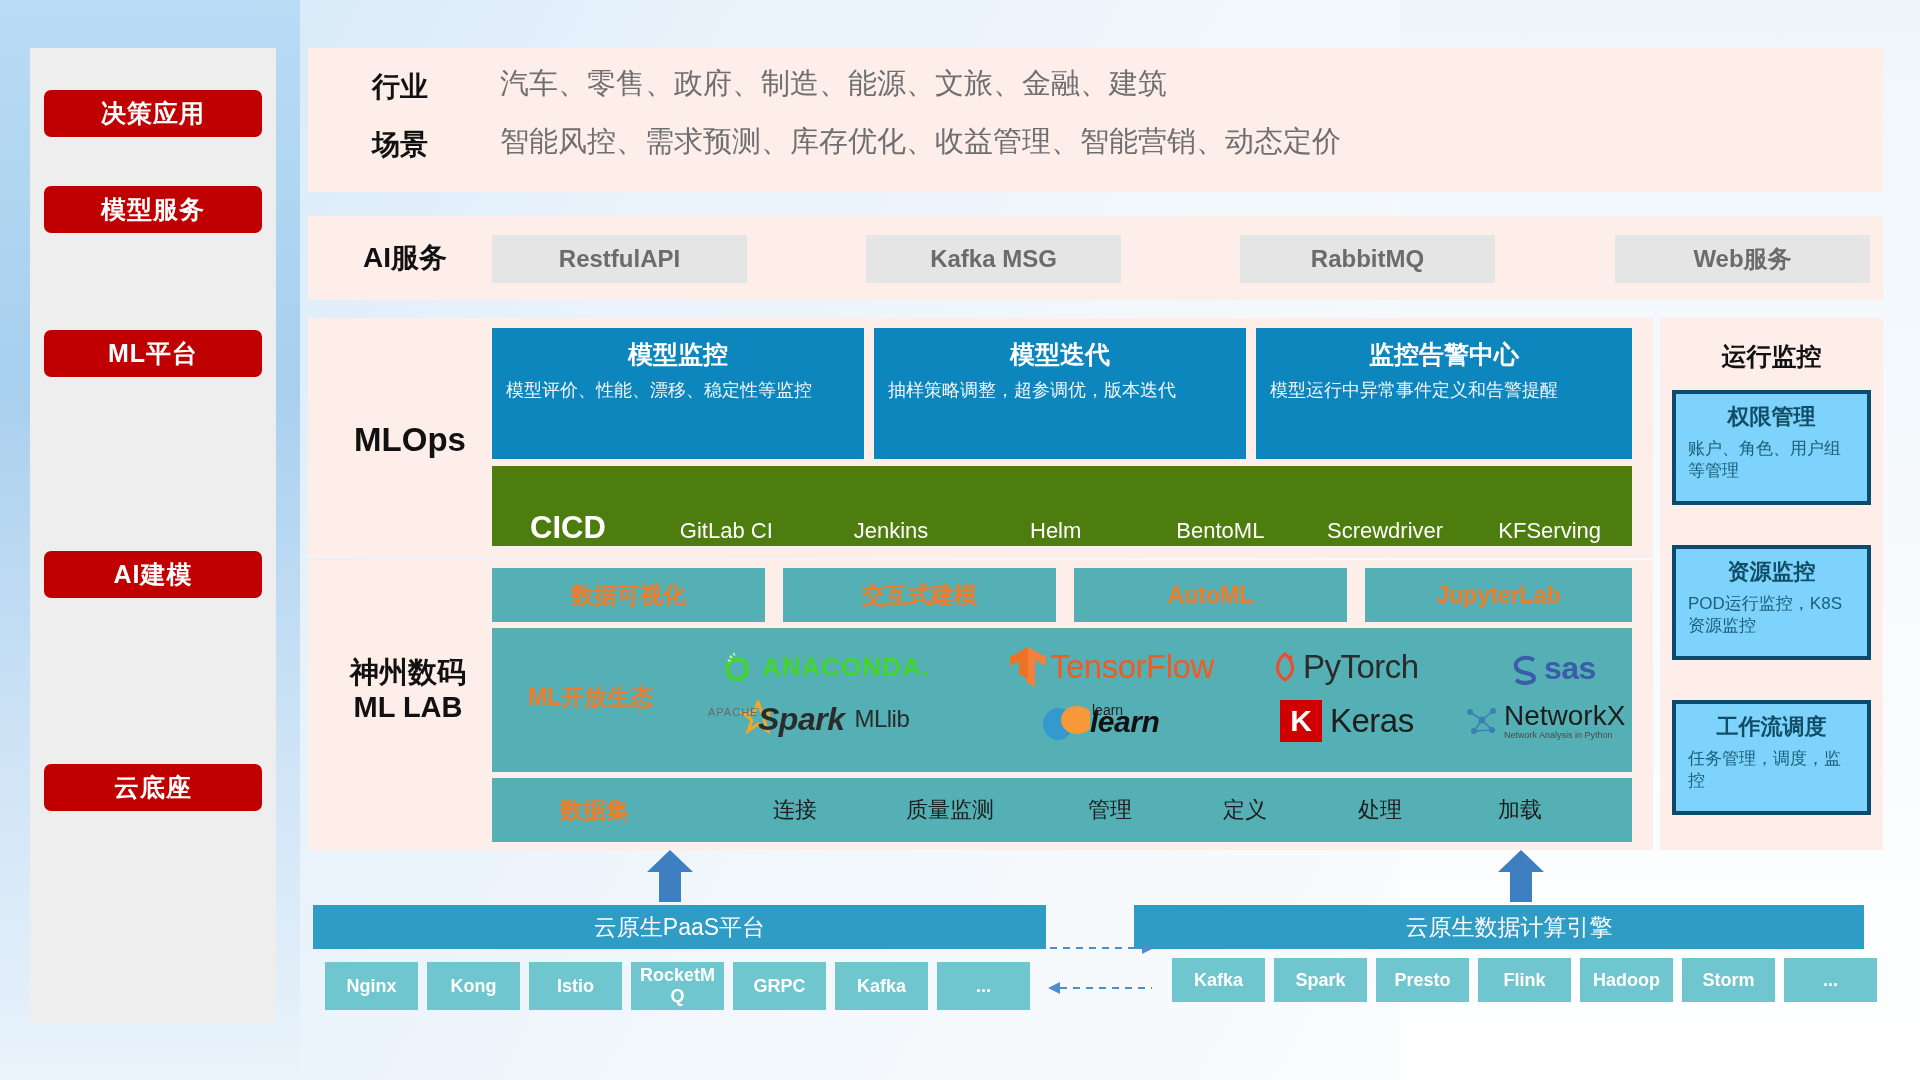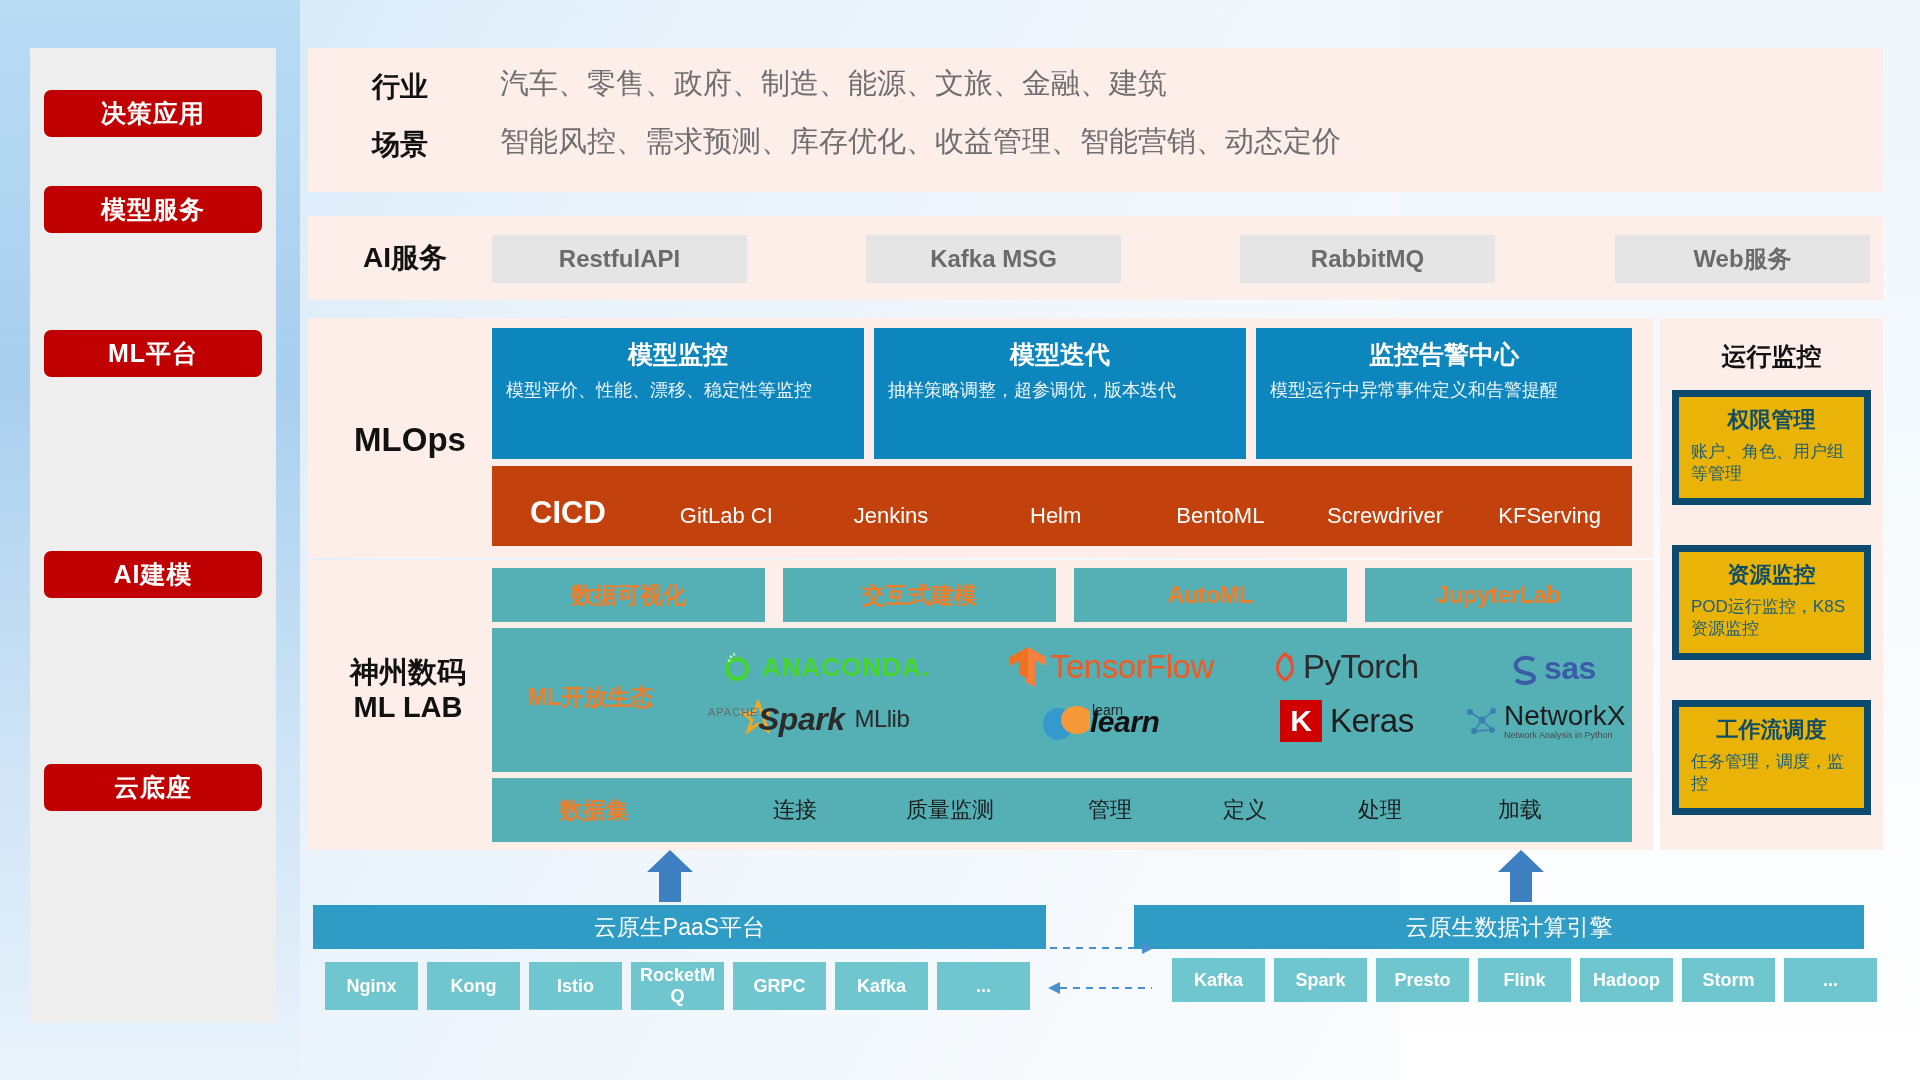--- a/index.html
+++ b/index.html
@@ -52,22 +52,22 @@
   .bluebox {
     position:absolute; background:#0d85bd; color:#fff;
     display:flex; flex-direction:column; padding:10px 14px;
   }
   .bluebox .bb-title {
     font-size:25px; font-weight:bold; text-align:center; margin-bottom:8px;
   }
   .bluebox .bb-desc { font-size:18px; line-height:1.3; color:#f0f6fa; }
 
   .cicd {
-    position:absolute; background:#c2410c; color:#fff;
-    display:flex; align-items:center; overflow:hidden;
+    position:absolute; background:#4d7c0f; color:#fff;
+    display:flex; align-items:flex-end; overflow:hidden;
   }
   .cicd .c-lead {
     font-size:31px; font-weight:bold; width:152px; text-align:center;
     padding-top:14px; flex:none;
   }
   .cicd .c-item {
     flex:1 1 0; font-size:22px; text-align:center; padding-top:19px;
     line-height:1.35; word-break:break-all;
   }
 
@@ -87,21 +87,21 @@
     display:flex; align-items:center; justify-content:center;
   }
 
   
   .rightpanel { position:absolute; background:#fdeeea; }
   .rp-title {
     position:absolute; font-size:25px; font-weight:bold; color:#111;
     width:100%; text-align:center;
   }
   .rp-card {
-    position:absolute; background:#eab308; border:7px solid #0c4a6e;
+    position:absolute; background:#7dd3fc; border:4px solid #0c4a6e;
     padding:8px 12px;
   }
   .rp-card .rc-title {
     font-size:22px; font-weight:bold; color:#114e66; text-align:center; margin-bottom:6px;
   }
   .rp-card .rc-desc { font-size:17px; color:#1b5f78; line-height:1.32; }
 
   
   .cloudbar {
     position:absolute; background:#2e9cc4; color:#fff;

